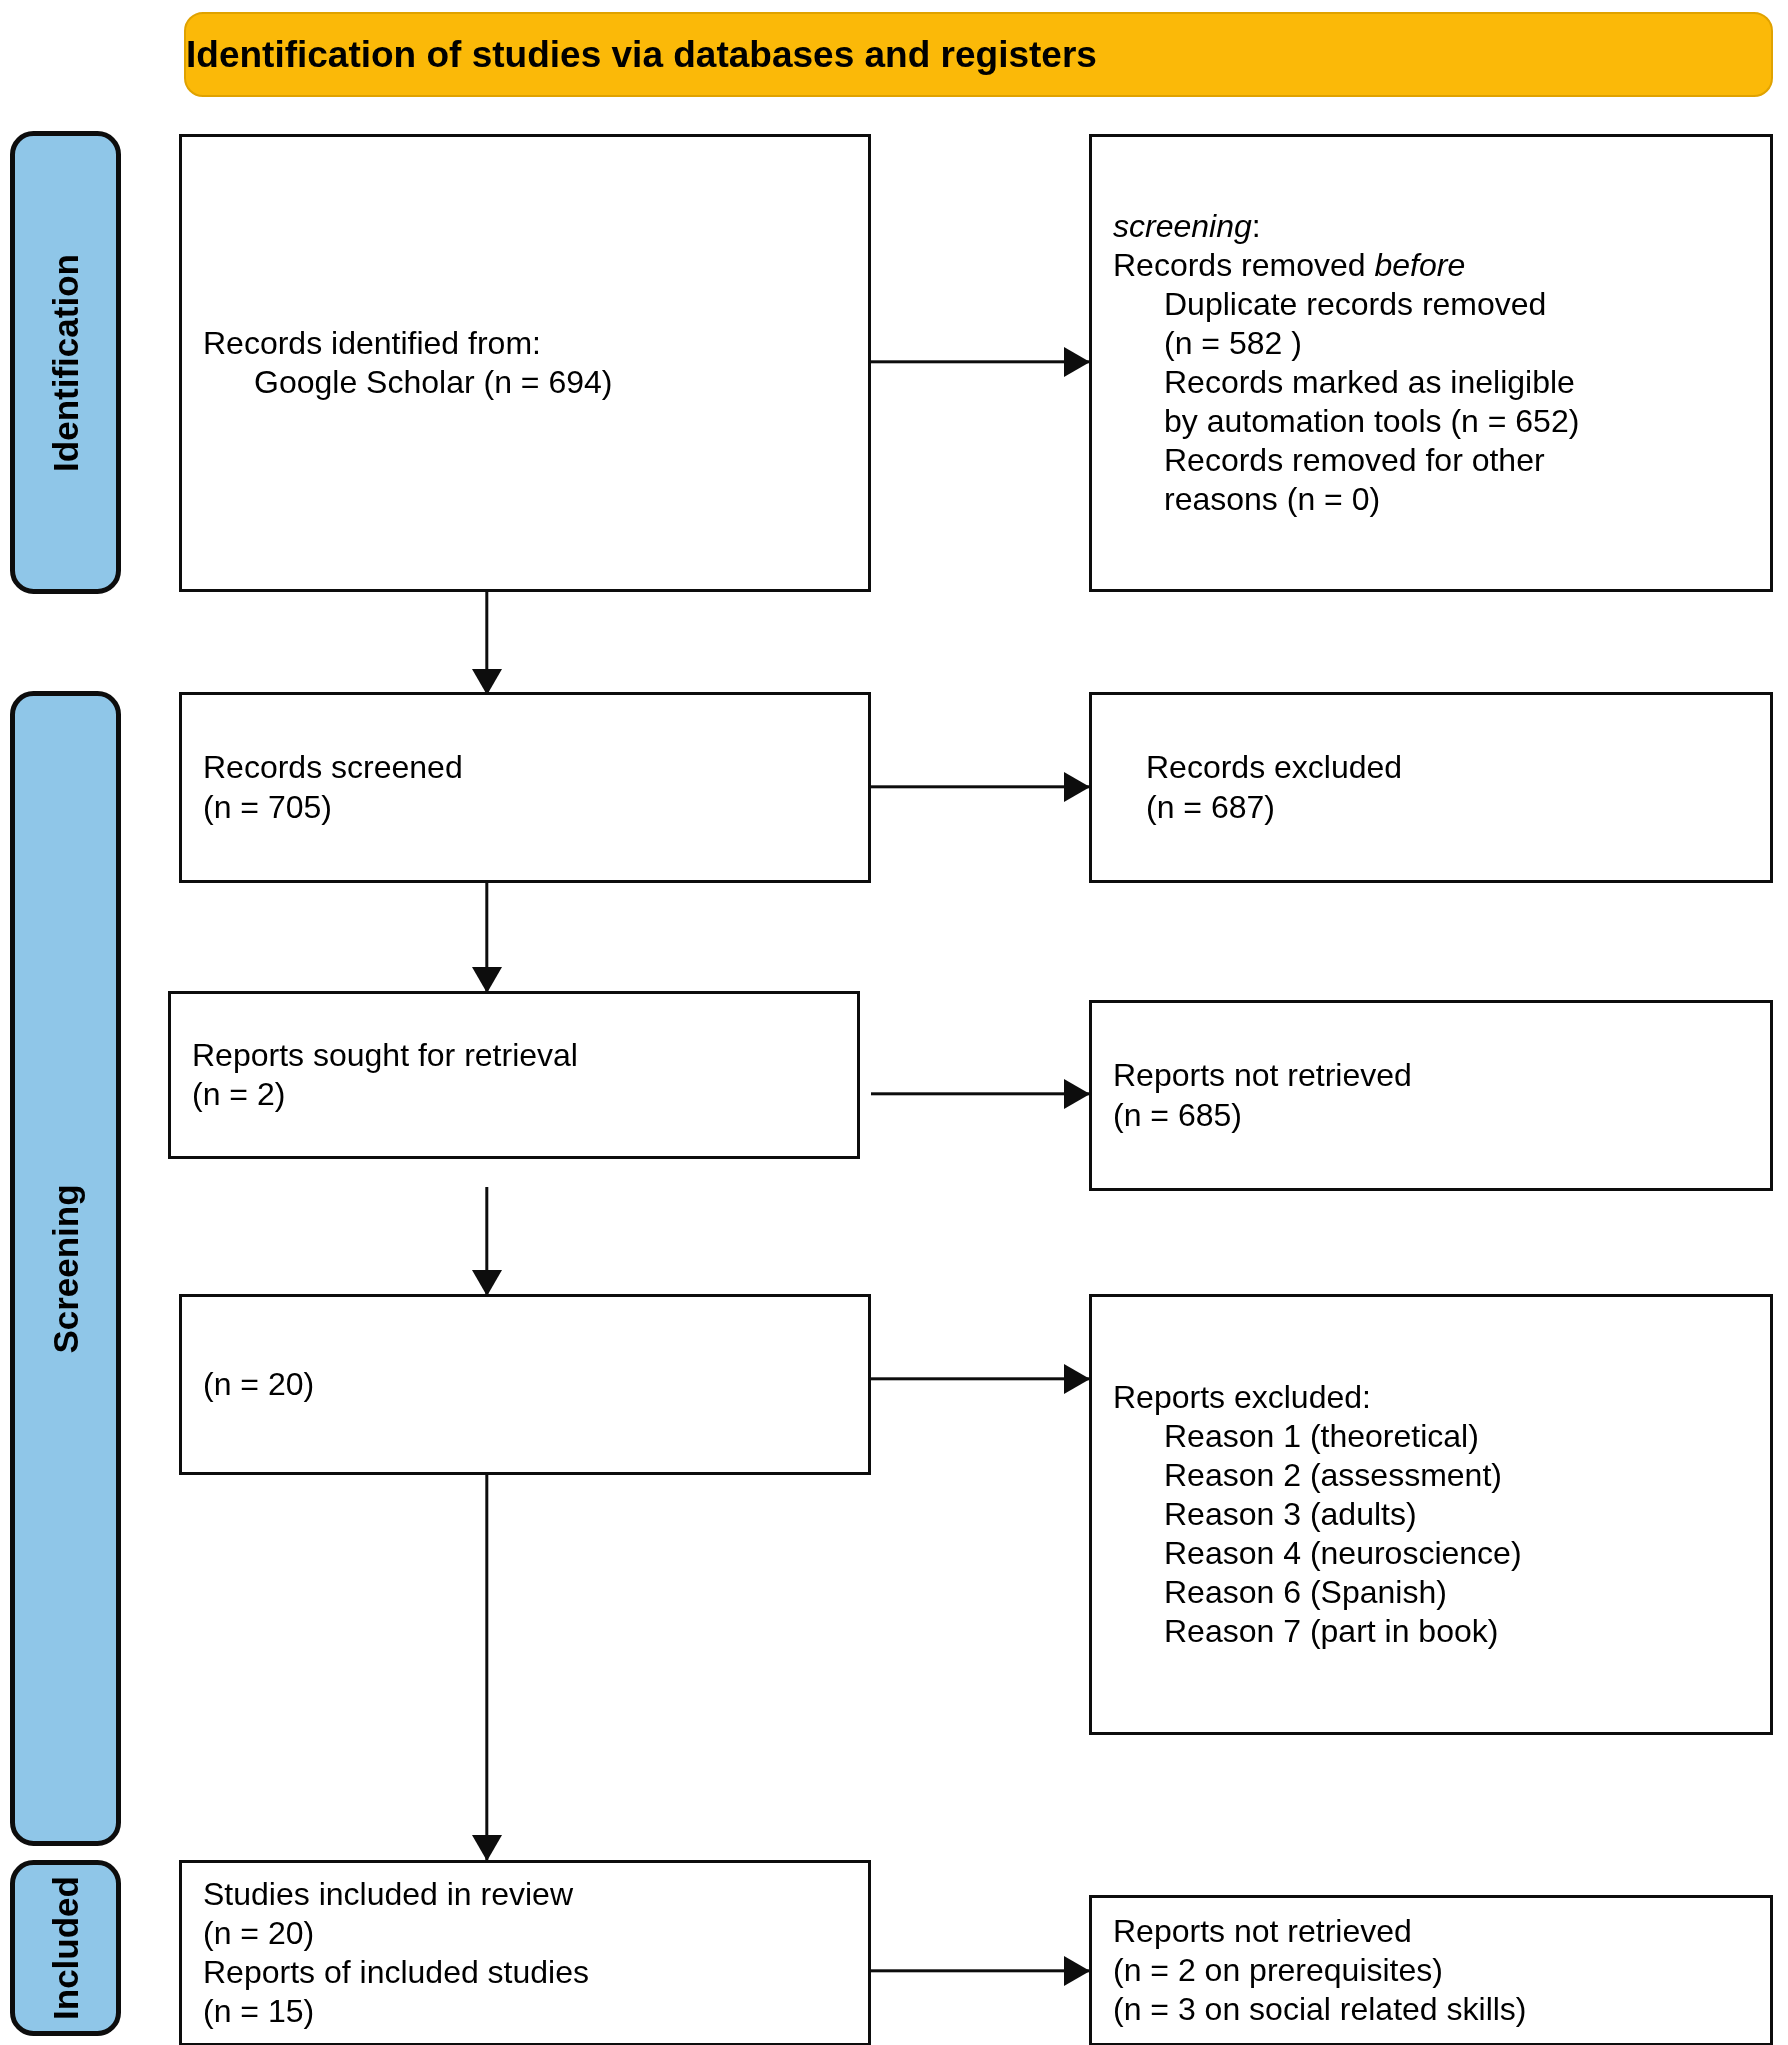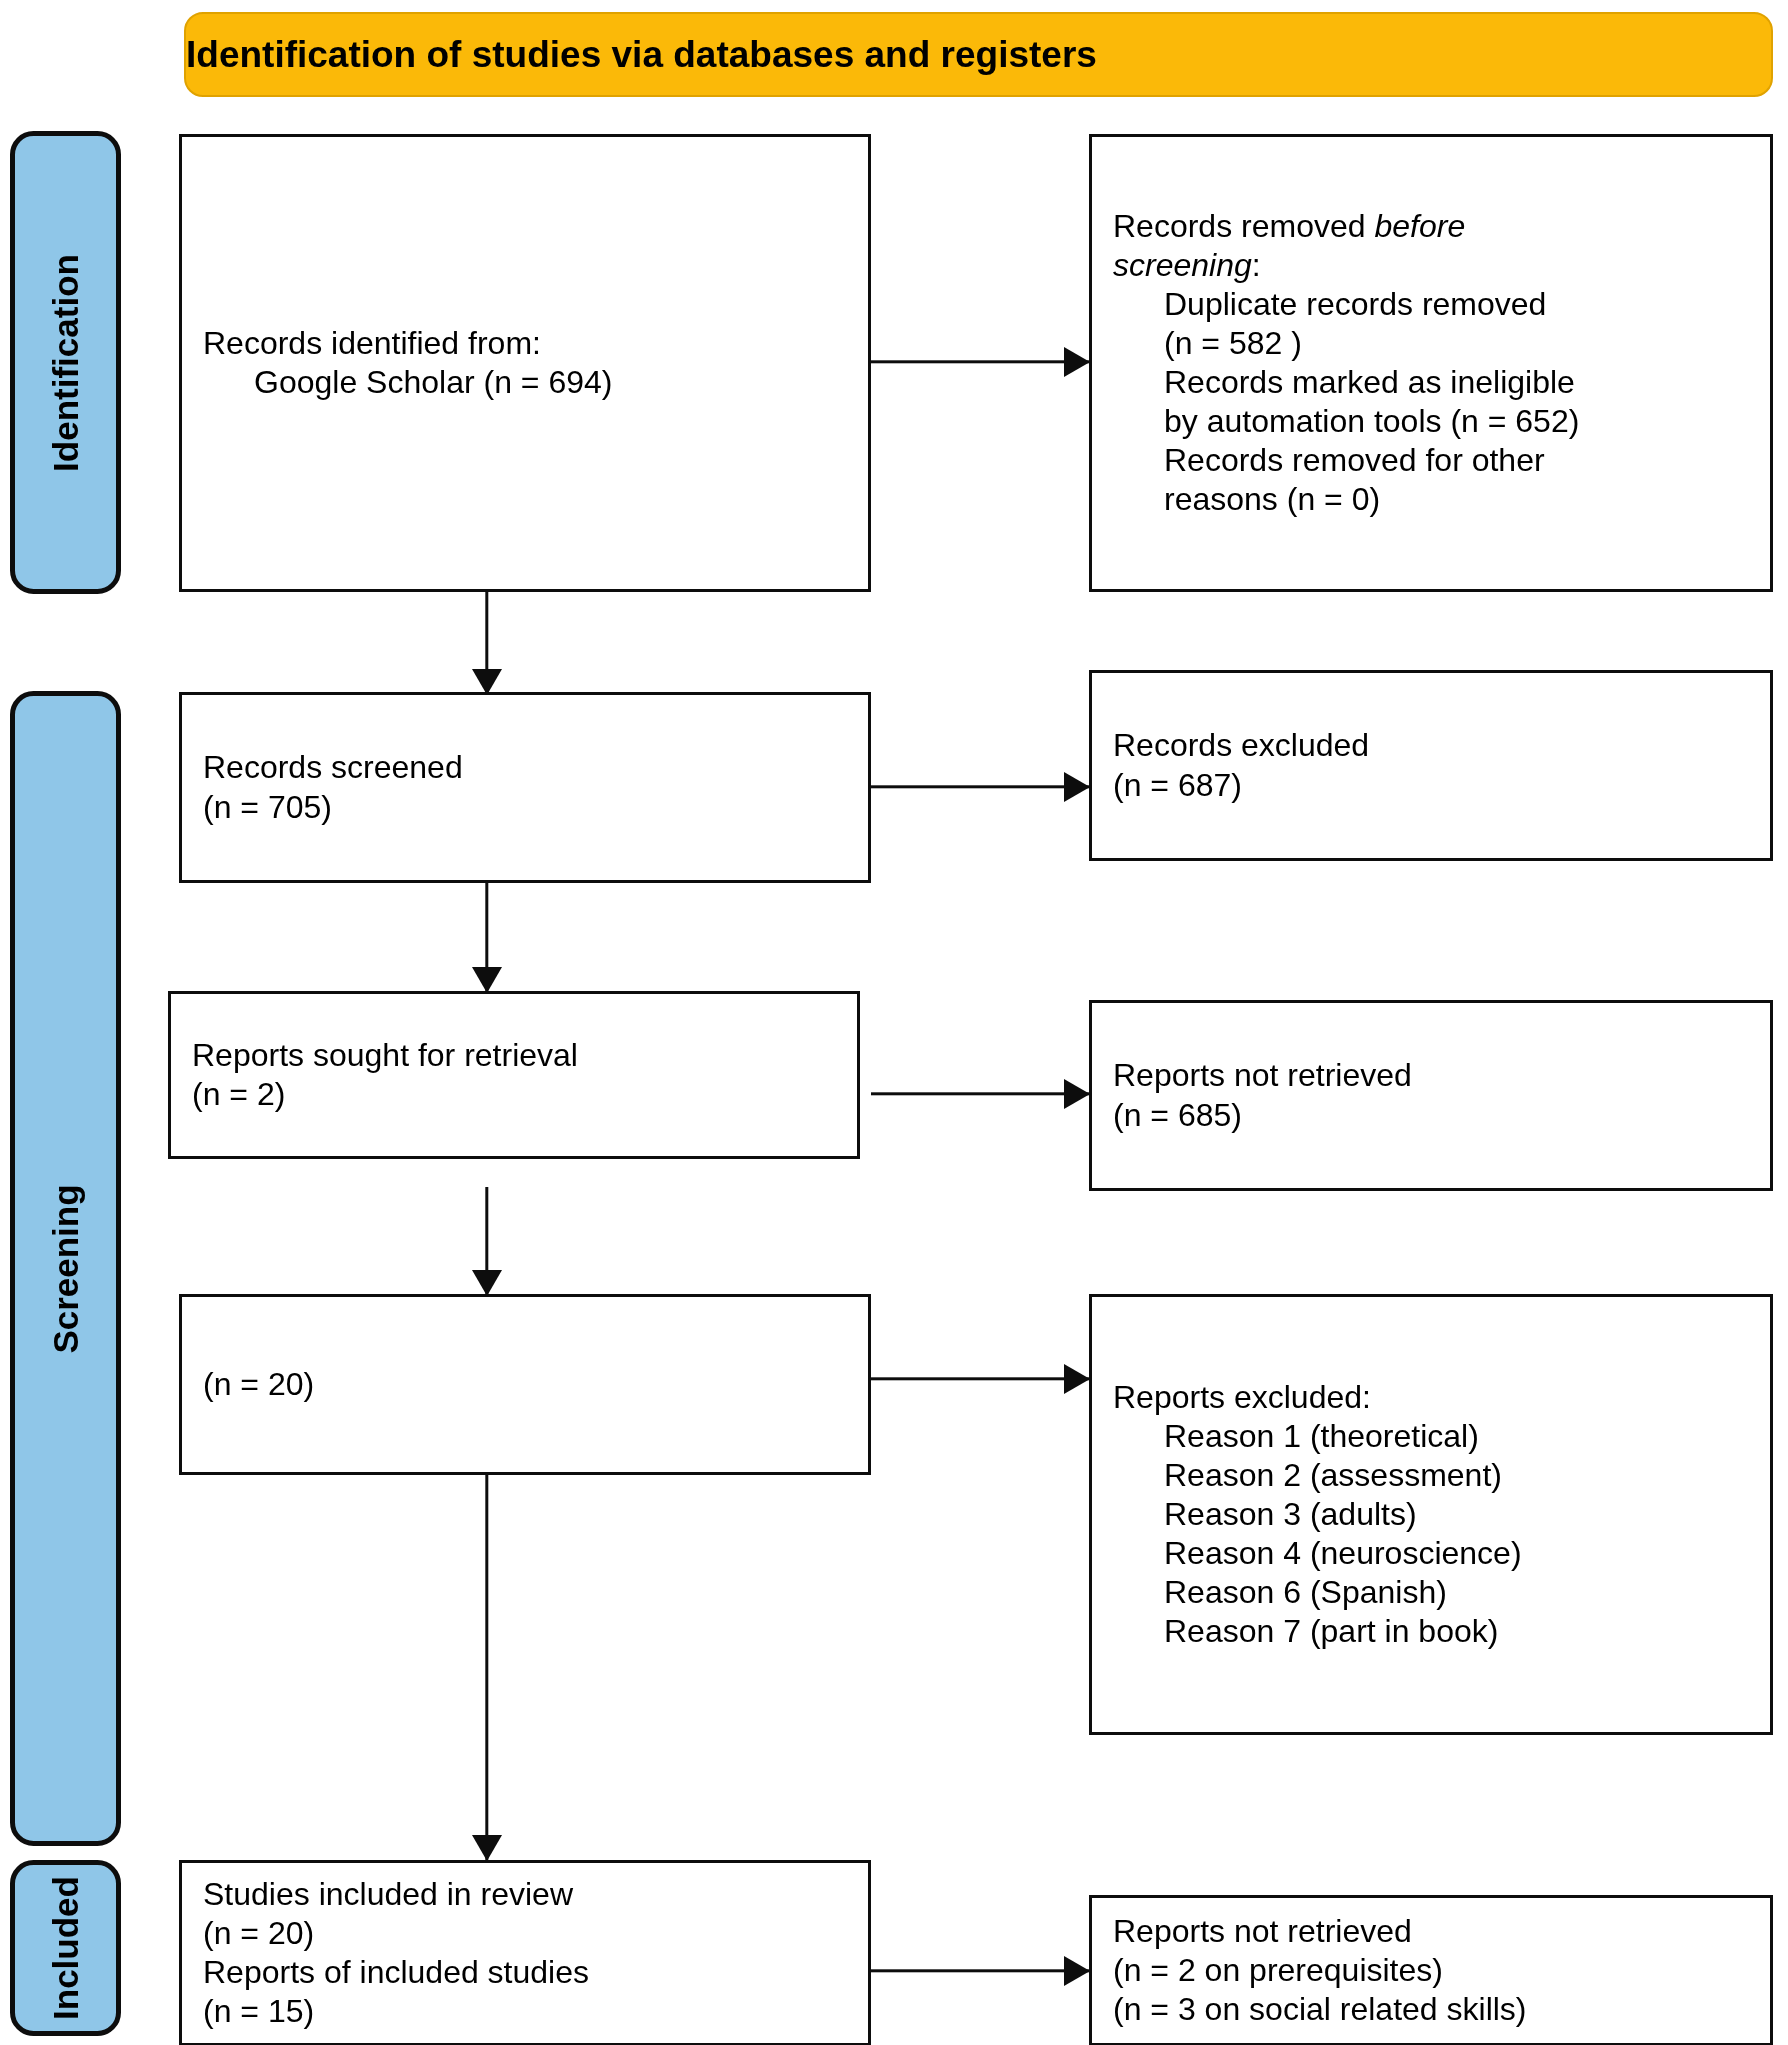--- a/index.html
+++ b/index.html
@@ -90,21 +90,21 @@
 
   
   #box-identified   { left: 179px; top: 134px;  width: 692px; height: 458px; }
   #box-screened     { left: 179px; top: 692px; width: 692px; height: 191px; }
   #box-sought       { left: 168px; top: 991px; width: 692px; height: 168px; }
   #box-assessed     { left: 179px; top: 1294px; width: 692px; height: 181px; }
   #box-included     { left: 179px; top: 1860px; width: 692px; height: 186px; }
 
   
   #box-removed      { left: 1089px; top: 134px;  width: 684px; height: 458px; }
-  #box-excluded-rec { left: 1089px; top: 670px; width: 684px; height: 191px; }
+  #box-excluded-rec { left: 1089px; top: 692px; width: 684px; height: 191px; padding-left: 33px; }
   #box-notretrieved { left: 1089px; top: 1000px; width: 684px; height: 191px; }
   #box-reports-excl { left: 1089px; top: 1294px; width: 684px; height: 441px; }
   #box-notretr2     { left: 1089px; top: 1895px; width: 684px; height: 151px; }
 
   
   .arrow-h, .arrow-v { position: absolute; }
   .arrow-h .shaft {
     position: absolute;
     left: 0; top: 50%;
     height: 3.4px;
@@ -171,22 +171,22 @@
 
   <div class="box" id="box-identified">
     <div class="box-inner">
       <div class="line">Records identified from:</div>
       <div class="line indent">Google Scholar (n = 694)</div>
     </div>
   </div>
 
   <div class="box" id="box-removed">
     <div class="box-inner">
+      <div class="line mixed"><span class="ital">screening</span><span>:</span></div>
       <div class="line mixed"><span>Records removed </span><span class="ital">before</span></div>
-      <div class="line mixed"><span class="ital">screening</span><span>:</span></div>
       <div class="line indent">Duplicate records removed</div>
       <div class="line indent">(n = 582 )</div>
       <div class="line indent">Records marked as ineligible</div>
       <div class="line indent">by automation tools (n = 652)</div>
       <div class="line indent">Records removed for other</div>
       <div class="line indent">reasons (n = 0)</div>
     </div>
   </div>
 
   <div class="box" id="box-screened">

